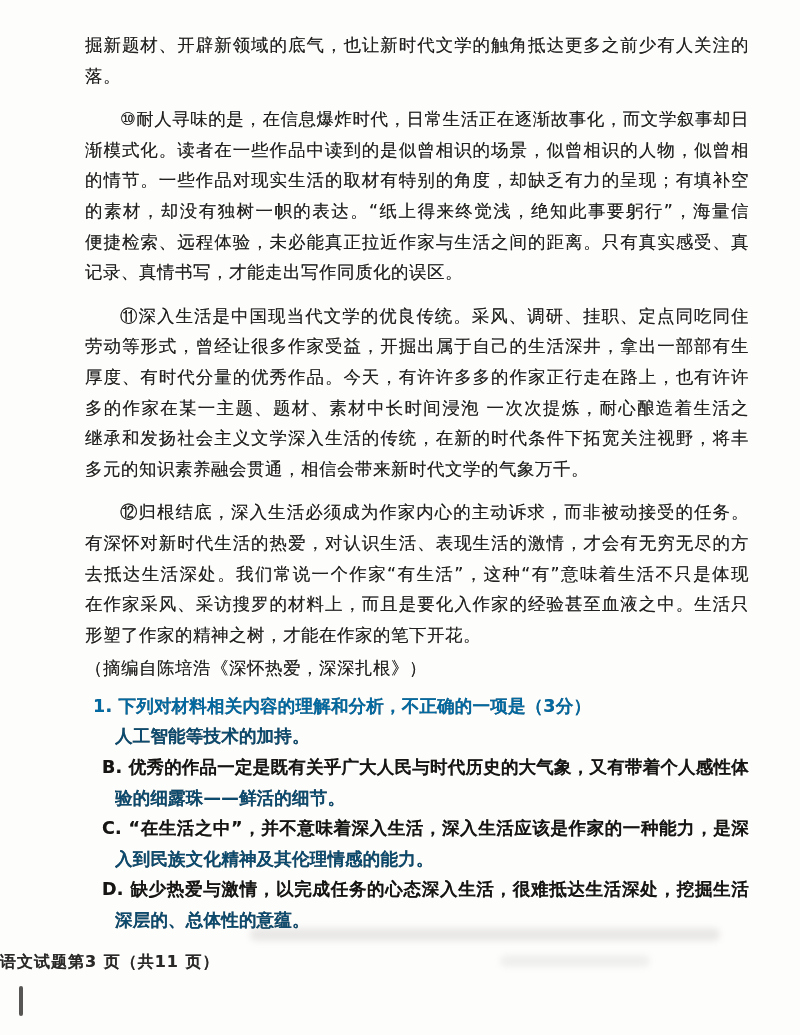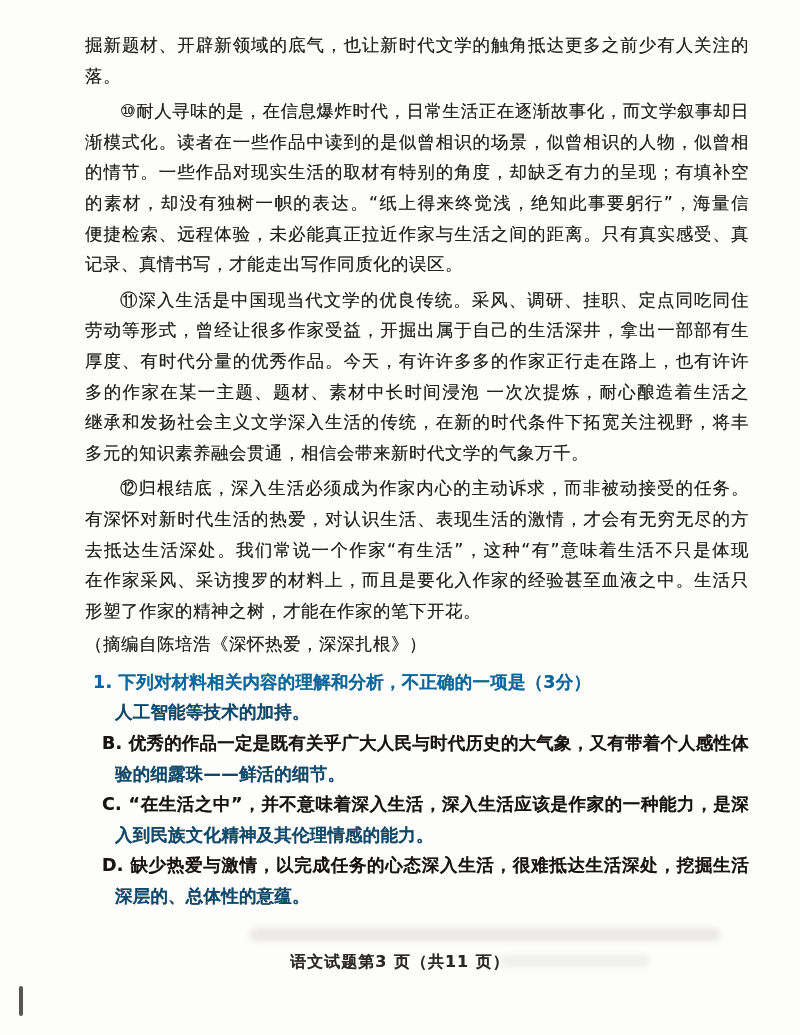--- a/index.html
+++ b/index.html
@@ -30,21 +30,21 @@
     overflow: hidden;
     letter-spacing: 0.5px;
     text-shadow: 0 0 0.5px rgba(20,20,20,0.55);
   }
   .line.fill {
     white-space: normal;
     text-align: justify;
     text-align-last: justify;
   }
   .t-body { }
-  .t-para { text-indent: 2em; margin-top: 5px; }
+  .t-para { text-indent: 2em; margin-top: 13px; }
   .t-question {
     margin-left: 8px;
     margin-top: 7px;
     font-weight: bold;
     color: #0369a1;
     letter-spacing: 0.2px;
   }
   .t-opt {
     margin-left: 17px;
     font-weight: bold;
@@ -59,21 +59,20 @@
   }
   .t-attr {
     padding-right: 2px;
     margin-top: 3px;
   }
   .footer {
     position: absolute;
     left: 0;
     right: 0;
     top: 952px;
-    text-align: center;
     font-size: 16px;
     font-weight: bold;
     color: #2a2928;
     letter-spacing: 1px;
     text-shadow: 0 0 0.5px rgba(20,20,20,0.5);
   }
   .smudge {
     position: absolute;
     pointer-events: none;
   }

